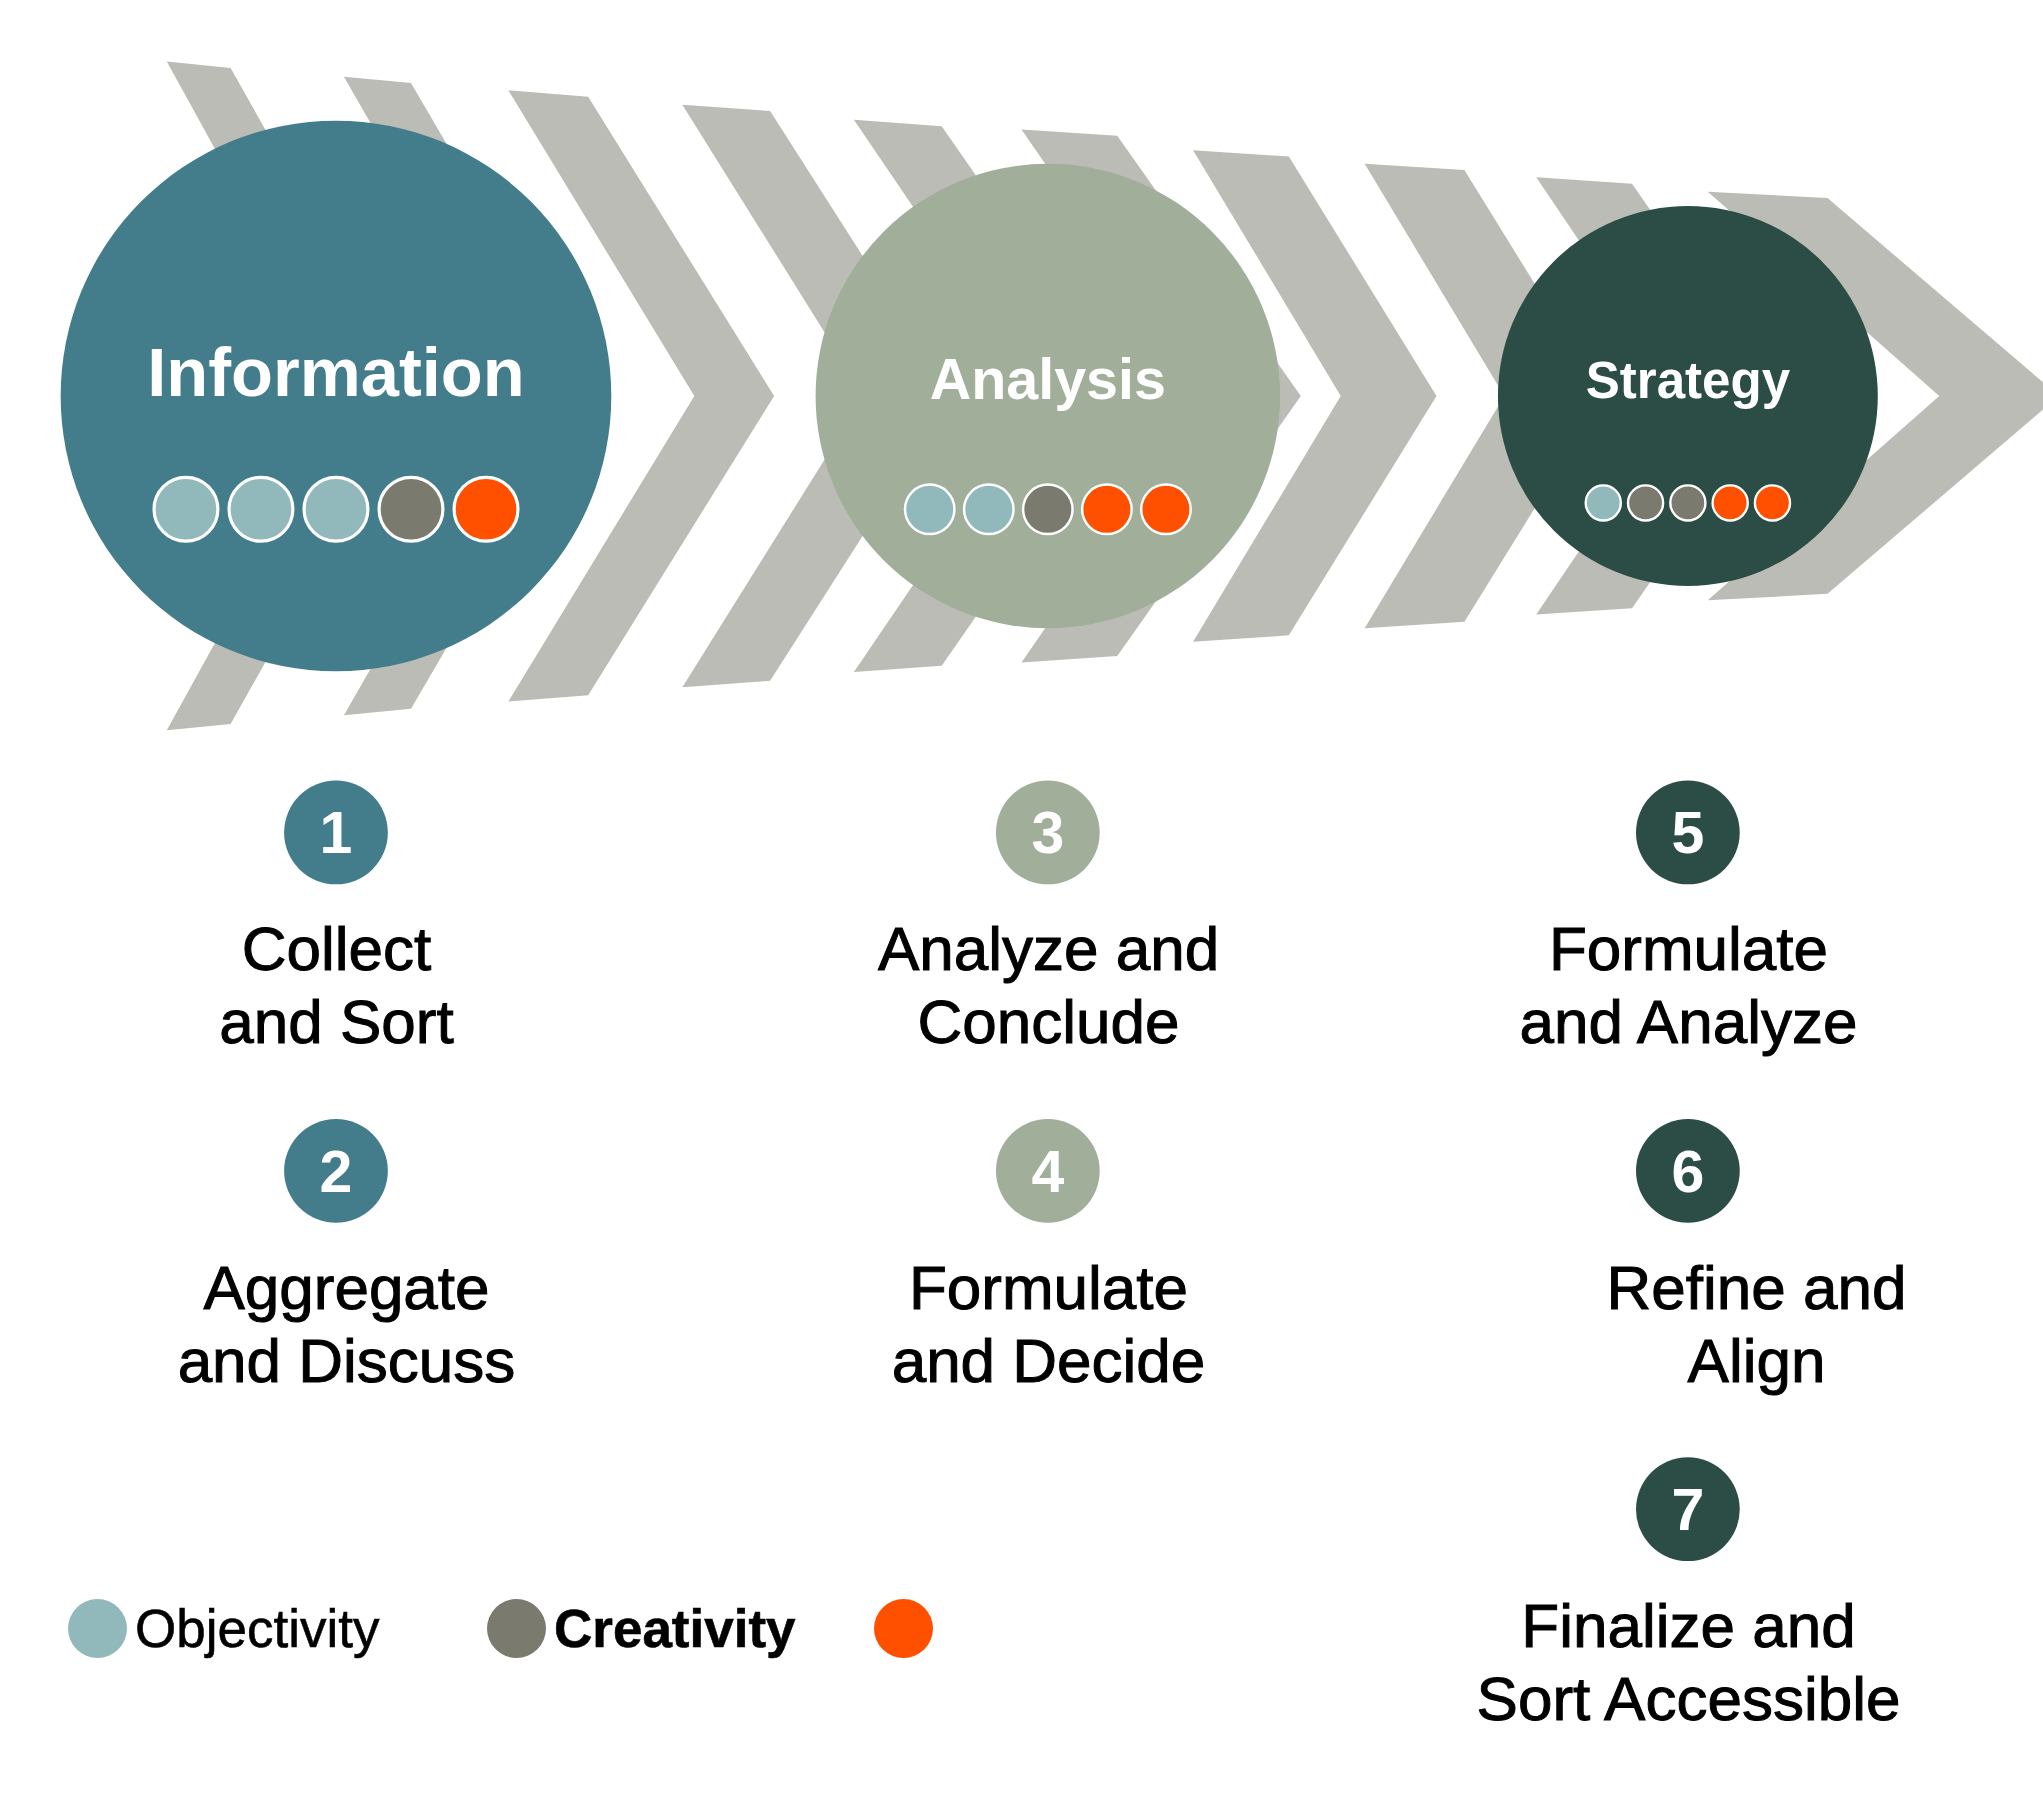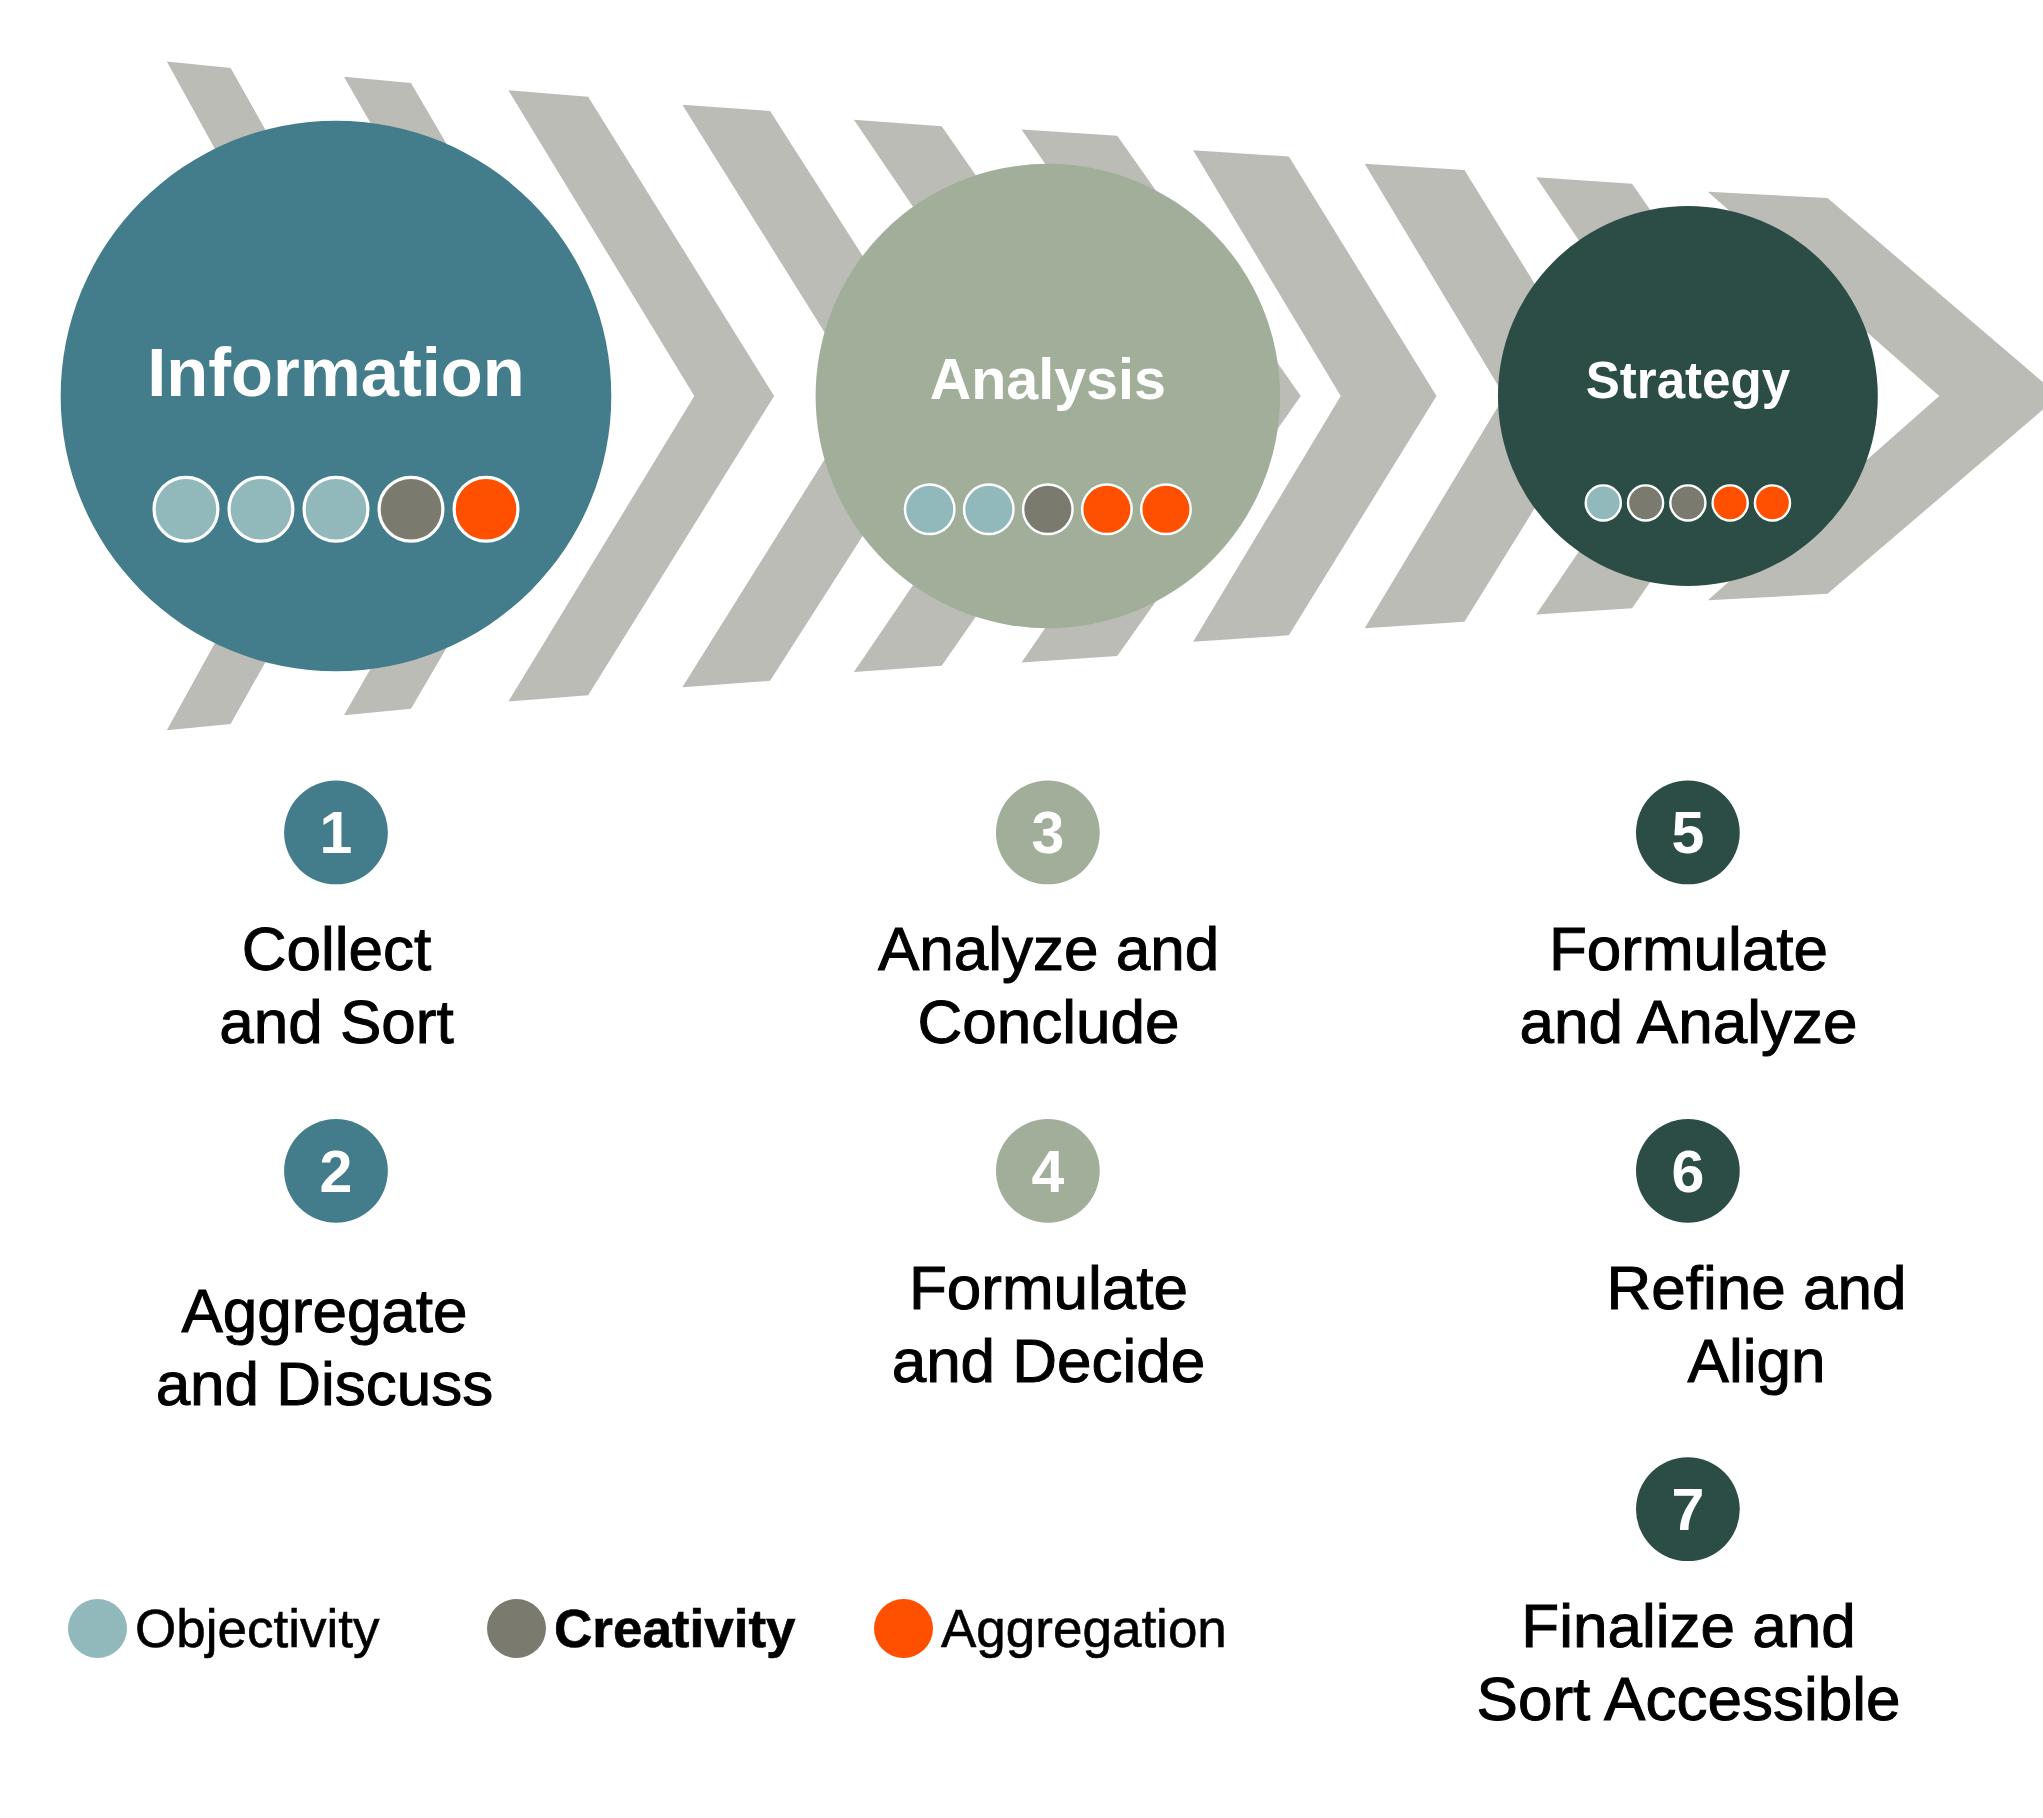--- a/index.html
+++ b/index.html
@@ -89,21 +89,21 @@
       <g>
         <circle cx="2115" cy="1891" r="65" fill="#2c4d46"></circle>
         <text x="2115" y="1917" text-anchor="middle" font-size="74" class="step-num">7</text>
       </g>
     </g>
 </svg>
 
 <div id="step-labels">
   <div class="step-label" style="left: 33px; top: 912px;">Collect
 and Sort</div>
-  <div class="step-label" style="left: 21px; top: 1251px; margin-top: 23px;">Aggregate
+  <div class="step-label" style="left: 43px; top: 1251px;">Aggregate
 and Discuss</div>
   <div class="step-label" style="left: 745px; top: 912px;">Analyze and
 Conclude</div>
   <div class="step-label" style="left: 745px; top: 1251px;">Formulate
 and Decide</div>
   <div class="step-label" style="left: 1385px; top: 912px;">Formulate
 and Analyze</div>
   <div class="step-label" style="left: 1453px; top: 1251px;">Refine and
 Align</div>
   <div class="step-label" style="left: 1385px; top: 1589px;">Finalize and
@@ -114,16 +114,15 @@
   <div class="legend-item" style="left: 68px; top: 1596px;">
     <span class="legend-dot" style="background: rgb(145, 184, 187);"></span>
     <span class="legend-label">Objectivity</span>
   </div>
   <div class="legend-item" style="left: 487px; top: 1596px; font-weight: bold;">
     <span class="legend-dot" style="background: rgb(122, 122, 110);"></span>
     <span class="legend-label">Creativity</span>
   </div>
   <div class="legend-item" style="left: 874px; top: 1596px;">
     <span class="legend-dot" style="background: rgb(255, 80, 0);"></span>
-    <span class="legend-label">Aggregation</span>
   </div>
 </div>
 
 
 </body></html>

